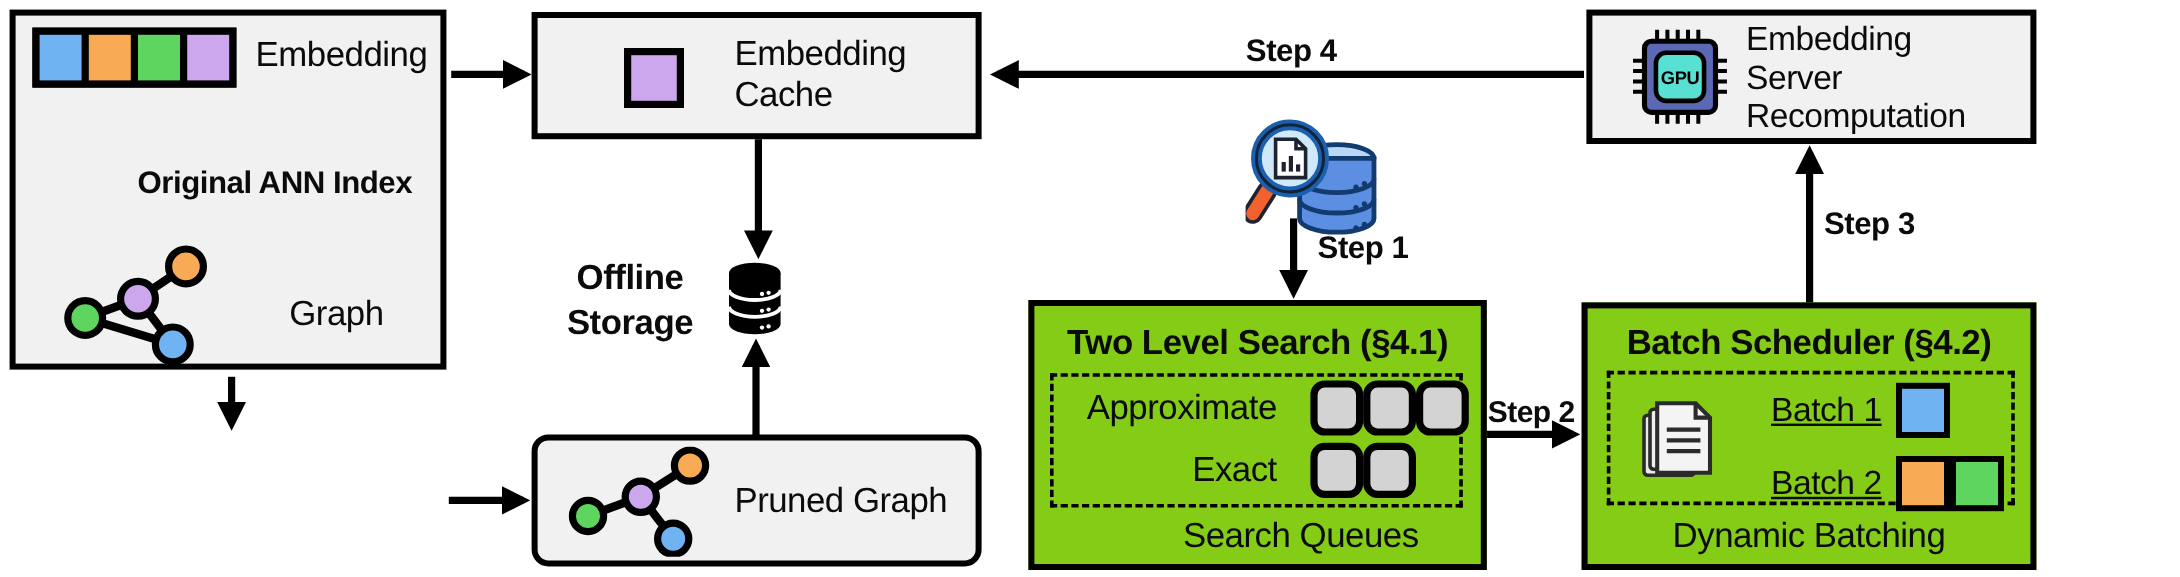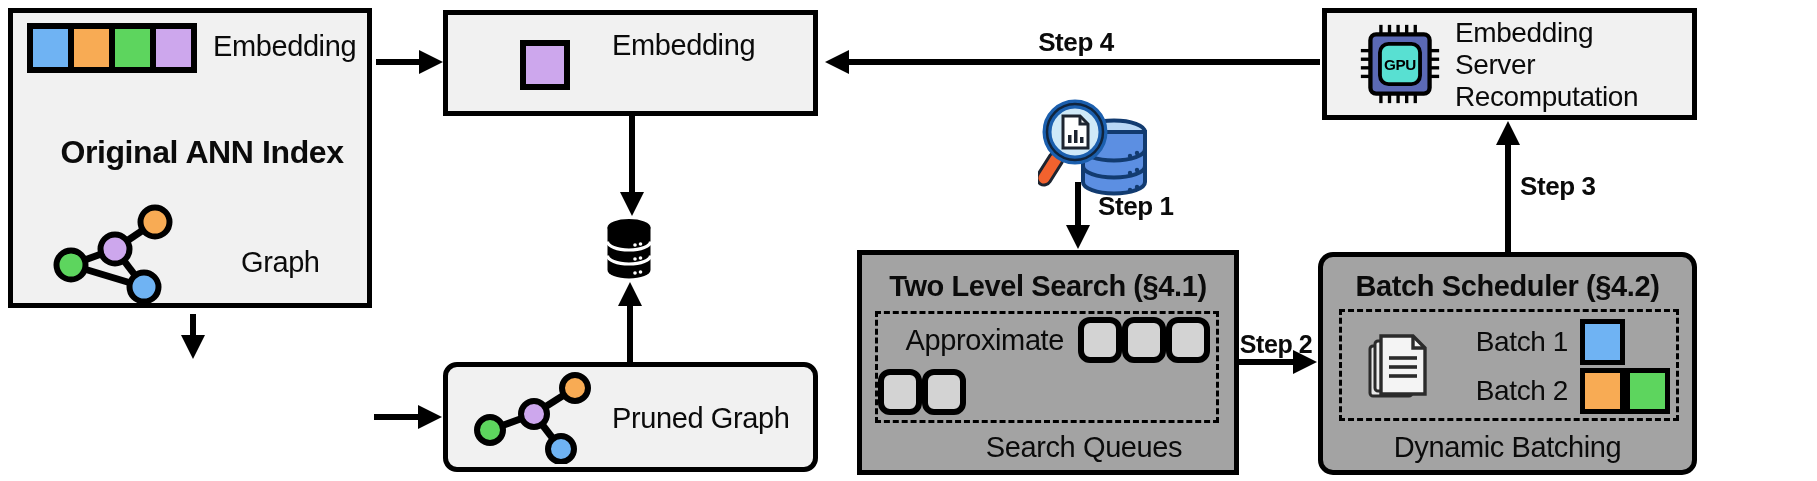--- a/index.html
+++ b/index.html
@@ -3,42 +3,42 @@
 <meta charset="utf-8">
 <style>
   html,body{margin:0;padding:0;background:#fff;}
   .canvas{
     position:relative;width:1817px;height:481px;background:#ffffff;
     font-family:"Liberation Sans", sans-serif;color:#0b0b0b;overflow:hidden;
     letter-spacing:-0.4px;
   }
   .box{position:absolute;border:5px solid #000;box-sizing:border-box;}
   .light{background:#f1f1f1;}
-  .dark{background:#a3a3a3;}
+  .dark{background:#84cc16;}
   .abs{position:absolute;}
   .lbl{font-size:29px;line-height:34px;}
   .b{font-weight:bold;}
   .ctr{text-align:center;}
   .step{position:absolute;font-weight:bold;font-size:26px;line-height:28px;}
   
   .emb-bar{position:absolute;display:flex;background:#000;border:6px solid #000;gap:6px;}
   .emb-cell{width:35px;height:38px;}
   .c-blue{background:#6fb3f3;} .c-orange{background:#f8ab54;}
   .c-green{background:#5dd55e;} .c-purple{background:#cda7ed;}
   
   .cache-sq{position:absolute;width:38px;height:38px;border:6px solid #000;background:#cda7ed;}
   
   .dashed{position:absolute;border:3px dashed #000;box-sizing:border-box;}
   
   .q-row{position:absolute;left:0;display:flex;align-items:center;}
-  .q-label{width:186px;text-align:right;padding-right:14px;font-size:29px;}
+  .q-label{width:186px;text-align:right;padding-right:28px;font-size:29px;}
   .q-sq{width:32px;height:34px;border:6px solid #000;border-radius:12px;background:#d3d3d3;}
   
   .b-row{position:absolute;display:flex;align-items:center;}
-  .b-label{width:118px;text-align:right;padding-right:12px;font-size:28px;}
+  .b-label{width:118px;text-align:right;padding-right:12px;font-size:28px;text-decoration:underline;}
   .b-sq{width:35px;height:36px;border:5px solid #000;}
   .overlay{position:absolute;left:0;top:0;pointer-events:none;}
 </style>
 </head>
 <body>
 
 <div class="canvas">
 
   <svg class="overlay" width="1817" height="481" viewBox="0 0 1817 481">
     <defs>
@@ -60,21 +60,21 @@
   </svg>
 
   <div class="box light" style="left:8px;top:8px;width:364px;height:300px;">
     <div class="emb-bar" style="left:14px;top:10px;">
       <div class="emb-cell c-blue"></div>
       <div class="emb-cell c-orange"></div>
       <div class="emb-cell c-green"></div>
       <div class="emb-cell c-purple"></div>
     </div>
     <div class="abs lbl" style="left:200px;top:16px;">Embedding</div>
-    <div class="abs lbl b ctr" style="left:12px;top:122px;width:100%;font-size:32px;">Original ANN Index</div>
+    <div class="abs lbl b ctr" style="left:0;top:122px;width:100%;font-size:26px;padding-left:39px;">Original ANN Index</div>
     <svg class="abs" style="left:35px;top:186px;" width="128" height="108" viewBox="0 0 128 108">
       <g stroke="#000" stroke-width="7">
         <line x1="23" y1="66" x2="67" y2="50"></line>
         <line x1="67" y1="50" x2="107" y2="23"></line>
         <line x1="67" y1="50" x2="96" y2="88"></line>
         <line x1="23" y1="66" x2="96" y2="88"></line>
       </g>
       <g stroke="#000" stroke-width="6">
         <circle cx="107" cy="23" r="14.5" fill="#f8ab54"></circle>
         <circle cx="67" cy="50" r="14.5" fill="#cda7ed"></circle>
@@ -83,23 +83,28 @@
       </g>
     </svg>
     <div class="abs lbl" style="left:228px;top:232px;">Graph</div>
   </div>
 
 
   <div class="box light" style="left:443px;top:10px;width:375px;height:106px;">
     <div class="cache-sq" style="left:72px;top:25px;"></div>
     <div class="abs lbl" style="left:164px;top:13px;">
       <div>Embedding</div>
-    </div>
-  </div>
-
+      <div>Cache</div>
+    </div>
+  </div>
+
+  <div class="abs lbl b ctr" style="left:455px;top:214px;width:140px;line-height:37px;">
+    <div>Offline</div>
+    <div>Storage</div>
+  </div>
   <svg class="abs" style="left:606px;top:218px;" width="48" height="64" viewBox="0 0 48 64">
     <ellipse cx="23" cy="9.5" rx="21.5" ry="8.5" fill="#000"></ellipse>
     <path d="M1.5 9.5 V52 a21.5 8.5 0 0 0 43 0 V9.5 z" fill="#000"></path>
     <path d="M1.5 23.5 a21.5 8.5 0 0 0 43 0" stroke="#fff" stroke-width="3.2" fill="none"></path>
     <path d="M1.5 37.5 a21.5 8.5 0 0 0 43 0" stroke="#fff" stroke-width="3.2" fill="none"></path>
     <g fill="#fff">
       <circle cx="29" cy="27" r="1.8"></circle>
         <circle cx="34.5" cy="26" r="1.8"></circle>
       <circle cx="29" cy="41" r="1.8"></circle>
         <circle cx="34.5" cy="40" r="1.8"></circle>
@@ -156,44 +161,45 @@
   <div class="box dark" style="left:857px;top:250px;width:382px;height:225px;">
     <div class="abs lbl b ctr" style="left:0;top:14px;width:100%;">Two Level Search (§4.1)</div>
     <div class="dashed" style="left:13px;top:56px;width:344px;height:112px;">
       <div class="q-row" style="top:3px;">
         <div class="q-label">Approximate</div>
         <div class="q-sq"></div>
         <div class="q-sq"></div>
         <div class="q-sq"></div>
       </div>
       <div class="q-row" style="top:55px;">
+        <div class="q-label">Exact</div>
         <div class="q-sq"></div>
         <div class="q-sq"></div>
       </div>
     </div>
     <div class="abs lbl ctr" style="left:0;bottom:6px;width:100%;margin-left:36px;">Search Queues</div>
   </div>
 
-  <div class="box dark" style="left:1318px;top:252px;width:379px;height:223px;border-radius:15px;">
+  <div class="box dark" style="left:1318px;top:252px;width:379px;height:223px;">
     <div class="abs lbl b ctr" style="left:0;top:12px;width:100%;">Batch Scheduler (§4.2)</div>
     <div class="dashed" style="left:16px;top:52px;width:340px;height:112px;">
       <svg class="abs" style="left:24px;top:22px;" width="68" height="66" viewBox="0 0 68 66">
         <rect x="4" y="12" width="42" height="50" rx="3" fill="#e9e9e9" stroke="#2b2b2b" stroke-width="3"></rect>
         <rect x="9" y="7" width="42" height="50" rx="3" fill="#efefef" stroke="#2b2b2b" stroke-width="3"></rect>
         <path d="M15 2 h32 l12 12 v46 h-44 z" fill="#f4f4f4" stroke="#2b2b2b" stroke-width="3.4"></path>
         <path d="M47 2 v12 h12" fill="none" stroke="#2b2b2b" stroke-width="3.4"></path>
         <line x1="23" y1="24" x2="51" y2="24" stroke="#2b2b2b" stroke-width="3.6"></line>
         <line x1="23" y1="33" x2="51" y2="33" stroke="#2b2b2b" stroke-width="3.6"></line>
         <line x1="23" y1="42" x2="51" y2="42" stroke="#2b2b2b" stroke-width="3.6"></line>
       </svg>
       <div class="b-row" style="left:108px;top:7px;">
         <div class="b-label">Batch 1</div>
         <div class="b-sq c-blue"></div>
       </div>
-      <div class="b-row" style="left:108px;top:56px;justify-content:center;">
+      <div class="b-row" style="left:108px;top:68px;justify-content:center;">
         <div class="b-label">Batch 2</div>
         <div class="b-sq c-orange"></div>
         <div class="b-sq c-green"></div>
       </div>
     </div>
     <div class="abs lbl ctr" style="left:0;bottom:6px;width:100%;">Dynamic Batching</div>
   </div>
 
   <div class="box light" style="left:1322px;top:8px;width:375px;height:112px;">
     <svg class="abs" style="left:31px;top:9px;" width="84" height="84" viewBox="0 0 88 88">

